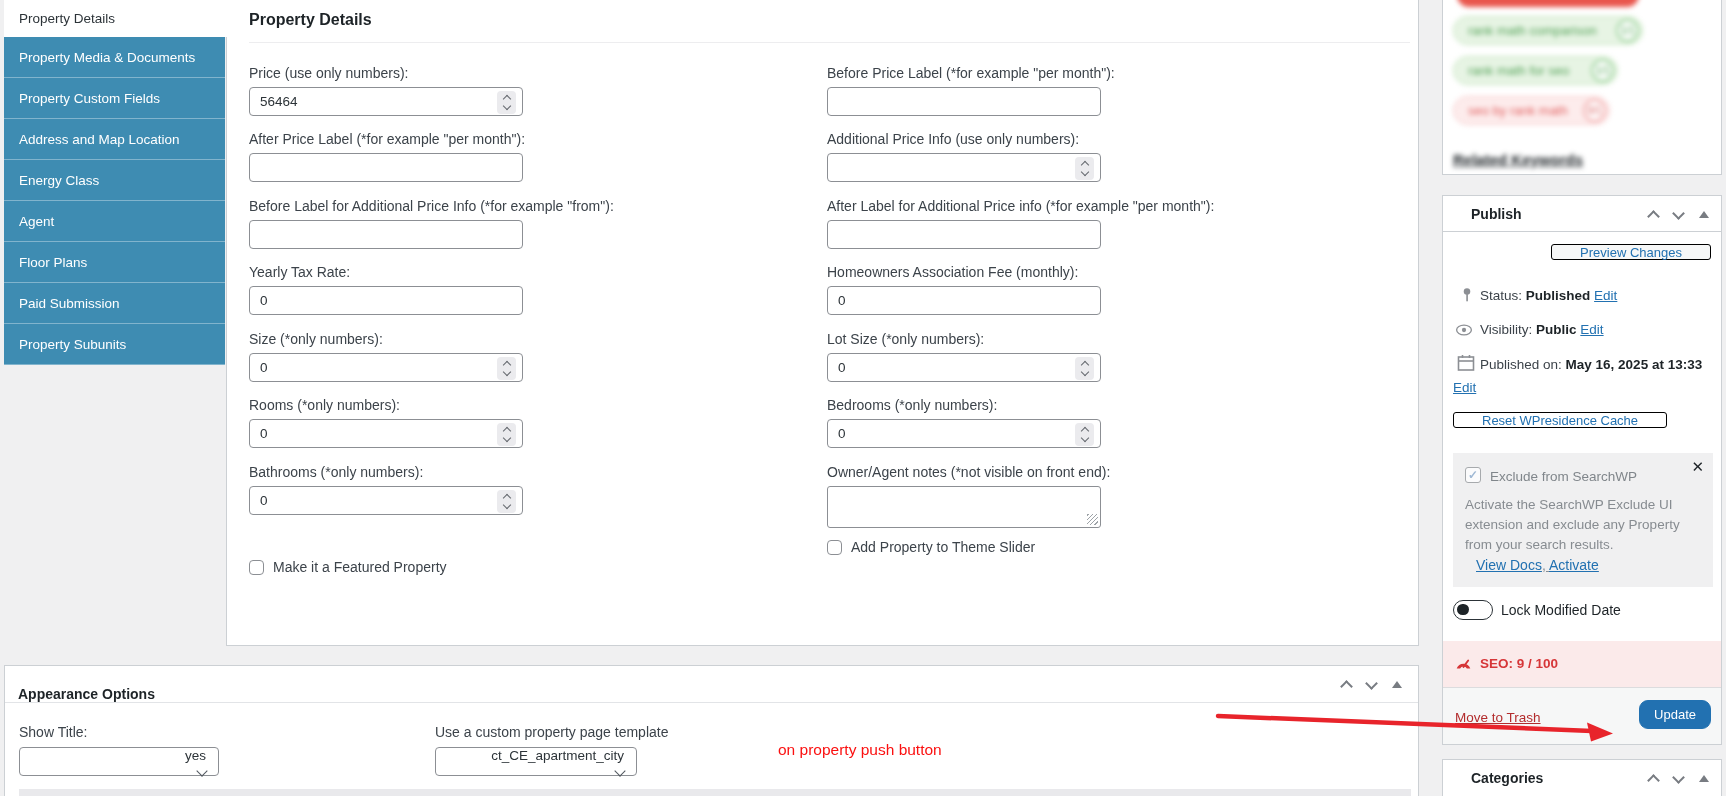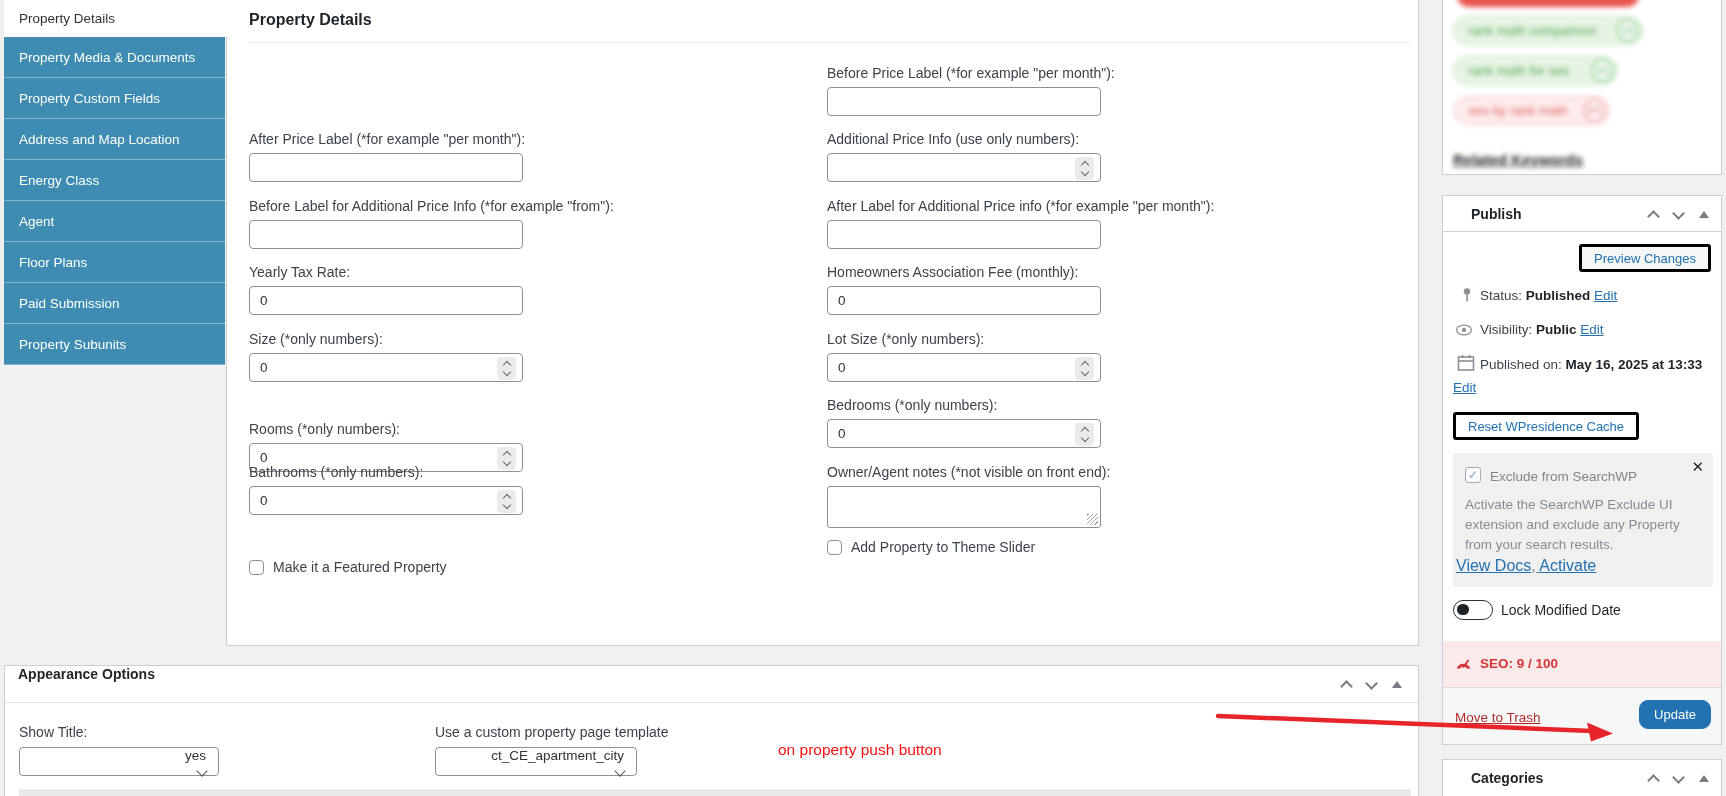--- a/index.html
+++ b/index.html
@@ -31,21 +31,21 @@
   .ftextarea { display:block; margin-top:6px; width:274px; height:42px; border:1px solid #8c8f94; border-radius:3px; background:#fff; position:relative; }
   .resize-handle { position:absolute; right:2px; bottom:2px; width:11px; height:11px;
         background:repeating-linear-gradient(-45deg, transparent 0 2px, #9ea3a8 2px 3px); cursor:nwse-resize; }
 
   .cbrow { position:absolute; display:flex; align-items:center; gap:9px; cursor:pointer; }
   .cbox { width:15px; height:15px; border:1.5px solid #8c8f94; border-radius:4px; background:#fff; flex:0 0 auto; }
   .cblabel { font-size:14px; color:#3c434a; }
 
   
   .app-box { position:absolute; left:4px; top:665px; width:1415px; height:141px; background:#fff; border:1px solid #ccd0d4; }
-  .app-header { position:relative; height:37px; border-bottom:1px solid #e2e4e7; display:flex; align-items:flex-start; }
+  .app-header { position:relative; height:37px; border-bottom:1px solid #e2e4e7; display:flex; align-items:flex-end; }
   .app-title { margin-left:13px; font-size:14px; font-weight:bold; color:#1d2327; }
   .app-label { position:absolute; font-size:14px; color:#3c434a; }
   .selectbox { position:absolute; height:29px; border:1px solid #8c8f94; border-radius:4px; background:#fff;
                display:flex; align-items:flex-end; justify-content:space-between; padding:0 12px; font-size:13.5px; color:#2c3338; cursor:pointer;flex-direction:column; }
   .sel-chev { width:8px; height:8px; border-right:1.8px solid #50575e; border-bottom:1.8px solid #50575e; transform:rotate(45deg); margin-top:-4px; }
   .gray-strip { position:absolute; left:14px; top:123px; width:1392px; height:10px; background:#e9e9ec; }
 
   
   .panel { position:absolute; left:1442px; width:280px; background:#fff; border:1px solid #ccd0d4; overflow:hidden; }
   .panel-header { position:relative; height:36px; border-bottom:1px solid #ccd0d4; display:flex; align-items:center; }
@@ -61,33 +61,33 @@
   .pill { position:absolute; height:29px; border-radius:15px; display:flex; align-items:center; justify-content:space-between; padding:0 3px 0 14px; font-size:13px; }
   .pill.green { background:#e7f4e4; border:1px solid #bfe3b8; color:#51a155; }
   .pill.red   { background:#fdecec; border:1px solid #f5c6c6; color:#e15f5f; }
   .badge { width:23px; height:23px; border-radius:50%; background:#fff; display:flex; align-items:center; justify-content:center; font-size:10px; }
   .badge.green { border:2px solid #97d197; color:#43a047; }
   .badge.red   { border:2px solid #f2a9a9; color:#d65151; }
   .pill-cut { position:absolute; left:14px; top:-12px; width:182px; height:24px; background:#e9564d; border-radius:12px; }
   .related-kw { position:absolute; left:10px; top:156px; font-size:15px; font-weight:bold; color:#1d2327; text-decoration:underline; }
 
   
-  .btn-outline { position:absolute; height:28px; display:flex; align-items:center; padding:0 12px; background:#f6f7f7;
-                 border:3px solid #000000; border-radius:3px; color:#2271b1; font-size:13px; cursor:pointer; white-space:nowrap; }
+  .btn-outline { position:absolute; height:16px; display:flex; align-items:center; padding:0 28px; background:#f6f7f7;
+                 border:1px solid #000000; border-radius:3px; color:#2271b1; font-size:13px; cursor:pointer; white-space:nowrap; }
   .prow { position:absolute; font-size:13.5px; color:#3c434a; white-space:nowrap; }
   .b { font-weight:bold; color:#1d2327; }
   a.lnk { color:#2271b1; text-decoration:underline; cursor:pointer; }
   .picon { position:absolute; width:18px; height:18px; color:#8c8f94; }
   .swp-box { position:absolute; left:10px; top:257px; width:260px; height:134px; background:#f0f0f1; }
   .swp-close { position:absolute; right:9px; top:5px; font-size:15px; color:#1d2327; cursor:pointer; }
   .swp-cb { position:absolute; left:12px; top:14px; width:16px; height:16px; border:1px solid #a7aaad; border-radius:3px; background:#fbfbfc;
             display:flex; align-items:center; justify-content:center; color:#9fb8d4; font-size:12px; font-weight:bold; }
   .swp-label { position:absolute; left:37px; top:16px; font-size:13.5px; color:#80868b; }
   .swp-text { position:absolute; left:12px; top:42px; width:242px; font-size:13.5px; line-height:20px; color:#878c91; }
-  .swp-links { position:absolute; left:3px; top:104px; font-size:16px; color:#878c91;text-decoration:underline; }
+  .swp-links { position:absolute; left:23px; top:104px; font-size:14px; color:#878c91;text-decoration:underline; }
   .toggle { position:absolute; left:10px; top:404px; width:40px; height:20px; border:1.5px solid #2c3338; border-radius:10px; background:#fff; cursor:pointer; }
   .knob { position:absolute; left:3px; top:2.6px; width:11.5px; height:11.5px; border-radius:50%; background:#1d2327; }
   .toggle-label { position:absolute; left:58px; top:406px; font-size:14px; color:#1d2327; }
   .seo-band { position:absolute; left:0; top:445px; width:278px; height:46px; background:#fbeaea; }
   .seo-text { position:absolute; left:37px; top:15px; font-size:13.5px; font-weight:bold; color:#d63638; }
   .pub-footer { position:absolute; left:0; top:491px; width:278px; height:58px; background:#f6f7f7; border-top:1px solid #dcdcde; }
   .trash { position:absolute; left:12px; top:22px; font-size:13.5px; color:#b32d2e; text-decoration:underline; cursor:pointer; }
   .btn-update { position:absolute; right:10px; top:12px; height:29px; display:flex; align-items:center; padding:0 14px;
                 background:#2271b1; border:1px solid #2271b1; border-radius:9px; color:#fff; font-size:13px; cursor:pointer; }
 
@@ -125,20 +125,28 @@
       <span>Paid Submission</span>
     </div>
   <div class="tab" style="top:324px">
       <span>Property Subunits</span>
     </div>
 
   <div class="main-box">
     <div class="main-title">Property Details</div>
     <div class="main-divider"></div>
 
+    <div class="field" style="left:22px;top:66px">
+      <div class="flabel">Price (use only numbers):</div>
+      <input class="finput" value="56464" style="">
+      <div class="spin">
+          <i class="chev up"></i>
+          <i class="chev down"></i>
+        </div>
+    </div>
     <div class="field" style="left:600px;top:66px">
       <div class="flabel">Before Price Label (*for example "per month"):</div>
       <input class="finput nospin" value="" style="">
     </div>
 
     <div class="field" style="left:22px;top:132px">
       <div class="flabel">After Price Label (*for example "per month"):</div>
       <input class="finput nospin" value="" style="">
     </div>
     <div class="field" style="left:600px;top:132px">
@@ -178,21 +186,21 @@
     </div>
     <div class="field" style="left:600px;top:332px">
       <div class="flabel">Lot Size (*only numbers):</div>
       <input class="finput" value="0" style="">
       <div class="spin">
           <i class="chev up"></i>
           <i class="chev down"></i>
         </div>
     </div>
 
-    <div class="field" style="left:22px;top:422px">
+    <div class="field" style="left:22px;top:398px">
       <div class="flabel">Rooms (*only numbers):</div>
       <input class="finput" value="0" style="">
       <div class="spin">
           <i class="chev up"></i>
           <i class="chev down"></i>
         </div>
     </div>
     <div class="field" style="left:600px;top:398px">
       <div class="flabel">Bedrooms (*only numbers):</div>
       <input class="finput" value="0" style="">

